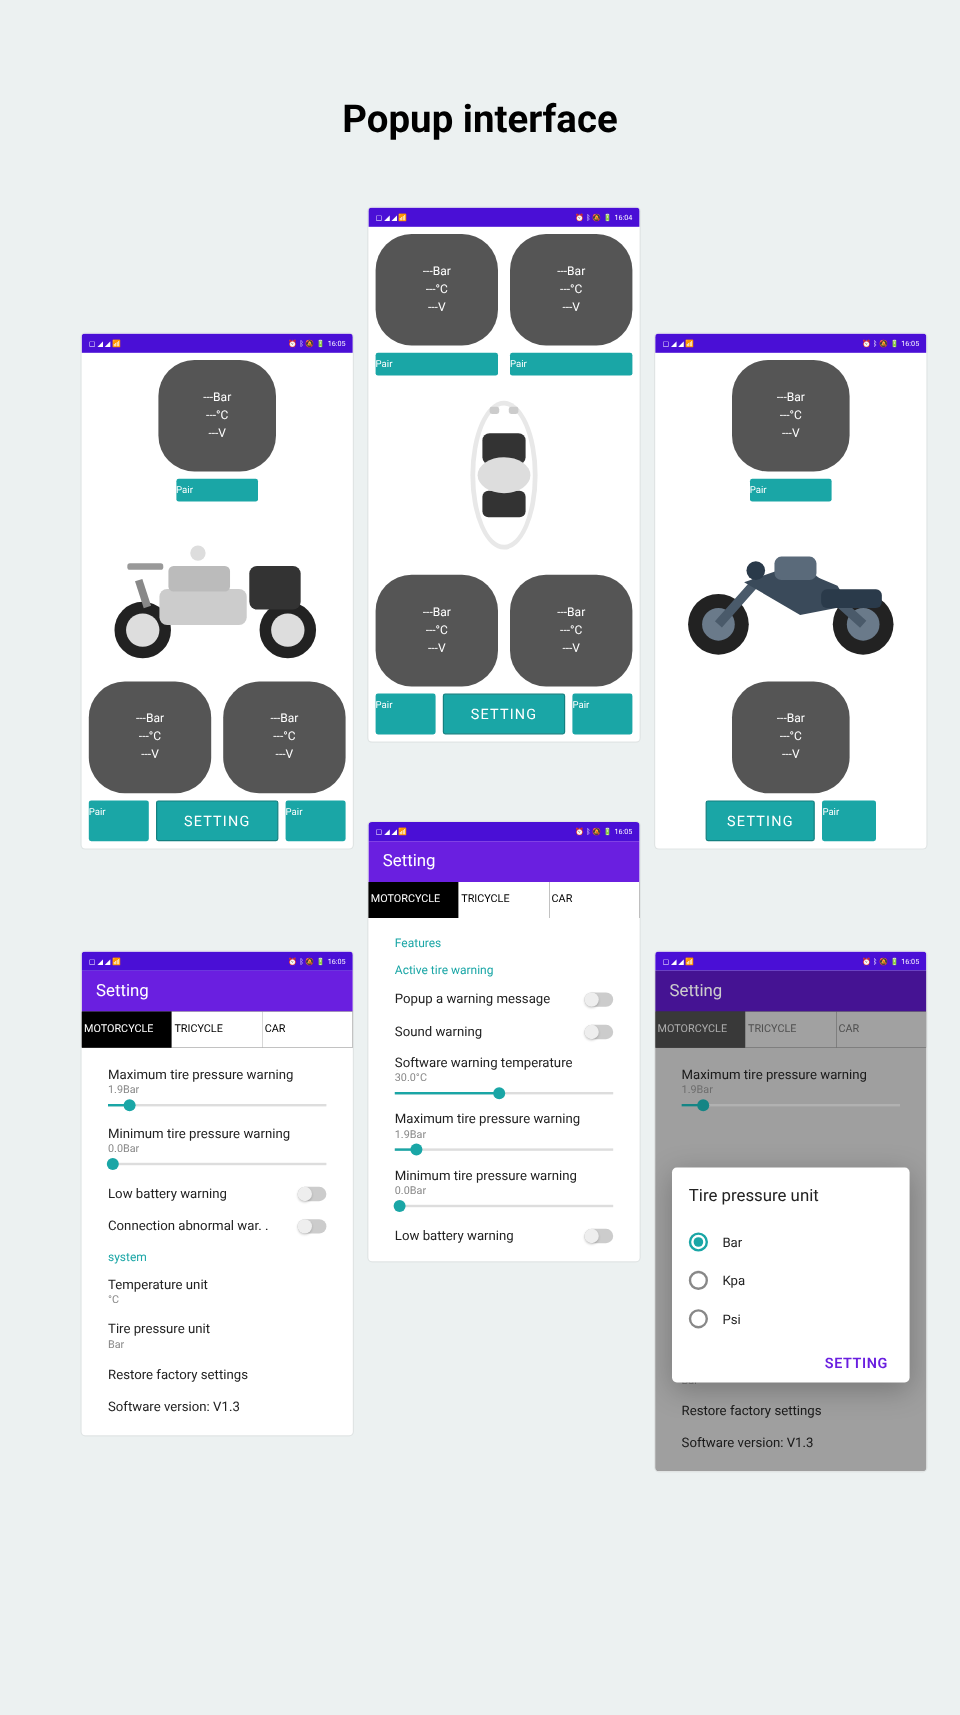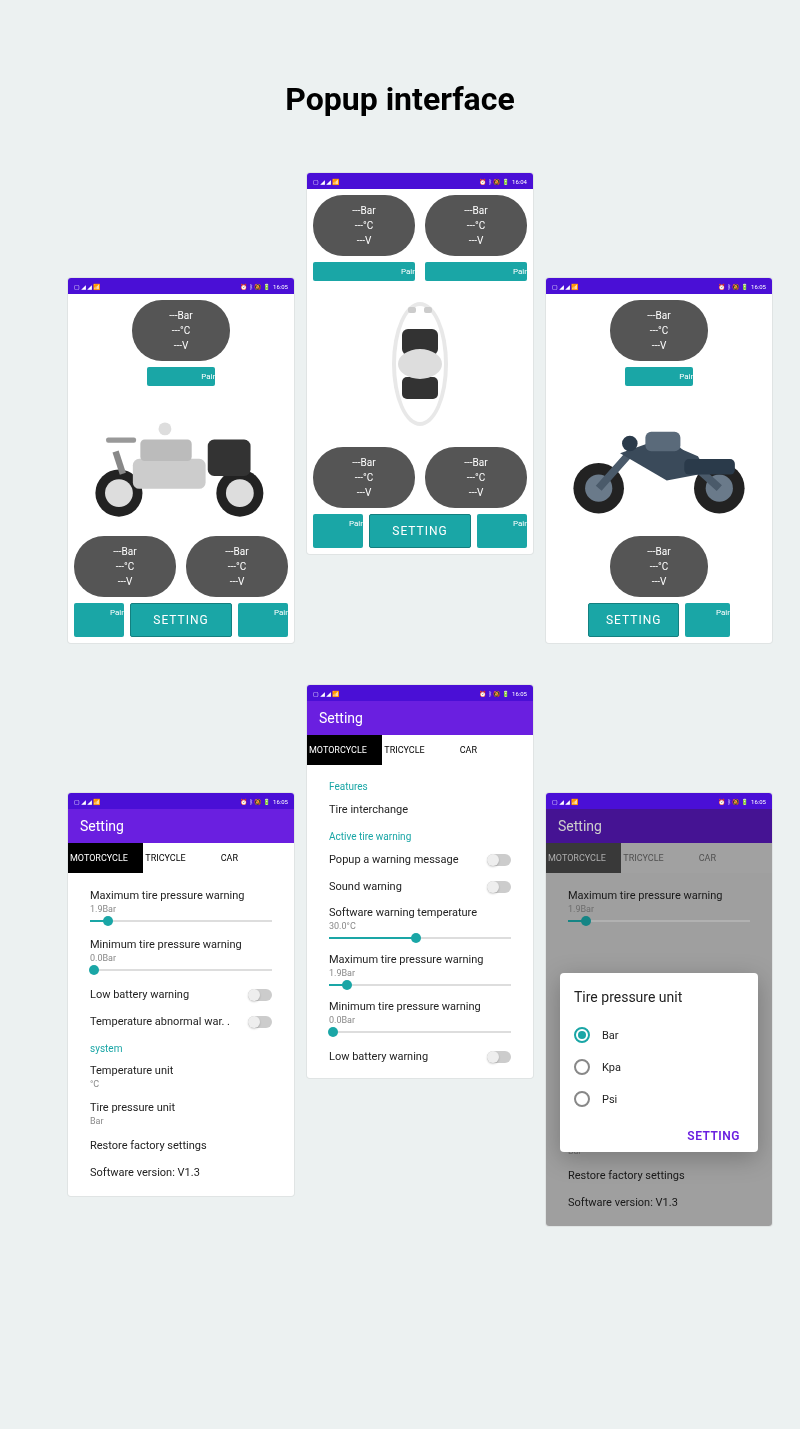--- a/index.html
+++ b/index.html
@@ -5,22 +5,22 @@
 *{box-sizing:border-box;margin:0;padding:0;font-family:-apple-system,Roboto,sans-serif}
 body{background:#ecf1f1;width:800px;padding:30px 30px 60px}
 .title{text-align:center;font-size:32px;font-weight:700;color:#000;margin:50px 0 55px}
 .gallery{position:relative;height:1200px}
 .phone{position:absolute;background:#fff;border-radius:3px;overflow:hidden;box-shadow:0 0 0 1px rgba(0,0,0,.05)}
 .statusbar{height:16px;background:#4a0fd6;color:#fff;font-size:6px;display:flex;justify-content:space-between;align-items:center;padding:0 6px}
 .sb-left{display:flex;gap:2px;align-items:center}
 .sb-right{display:flex;gap:2px;align-items:center}
 .appbar{background:#6a1fe0;color:#fff;height:34px;display:flex;align-items:center;padding:0 12px;font-size:14px}
 .tire-tile{background:#555;border-radius:26px;color:#fff;display:flex;flex-direction:column;align-items:center;justify-content:center;font-size:10px;line-height:1.5;padding:14px 6px}
-.tire-tile.big{border-radius:30px;padding:8px 8px}
-.pair-btn{background:#1aa6a6;color:#fff;text-align:right;font-size:9px;padding:6px 0;border-radius:2px}
+.tire-tile.big{border-radius:30px;padding:24px 8px}
+.pair-btn{background:#1aa6a6;color:#fff;text-align:left;font-size:9px;padding:6px 0;border-radius:2px}
 .pair-btn.sm{font-size:8px;padding:5px 0}
 .setting-btn{background:#1aa6a6;border:1px solid #138080;color:#fff;text-align:center;font-size:12px;padding:9px 0;letter-spacing:1px;border-radius:2px}
 .tabs{display:flex;background:#000;color:#fff}
 .tab{flex:1;text-align:left;font-size:9px;padding:10px 2px;background:#fff;color:#000}
 .tab.active{background:#000;color:#fff}
 .section-h{color:#1aa6a6;font-size:10px;padding:8px 0 4px}
 .row{display:flex;justify-content:space-between;align-items:center;padding:7px 0}
 .row-text{font-size:11px;color:#222}
 .row-sub{font-size:9px;color:#888;margin-top:2px}
 .toggle{width:24px;height:12px;background:#ccc;border-radius:6px;position:relative}
@@ -211,23 +211,20 @@
         </span>
   </div>
   <div class="appbar">Setting</div>
   <div class="tabs">
     <div class="tab active">MOTORCYCLE</div>
     <div class="tab">TRICYCLE</div>
     <div class="tab">CAR</div>
   </div>
   <div style="padding:8px 22px">
     <div class="section-h">Features</div>
-    <div class="row">
-          <div class="row-text">Tire interchange</div>
-        </div>
     <div class="section-h">Active tire warning</div>
     <div class="row">
       <div class="row-text">Popup a warning message</div>
       <div class="toggle"></div>
     </div>
     <div class="row">
       <div class="row-text">Sound warning</div>
       <div class="toggle"></div>
     </div>
     <div style="padding-top:6px">
@@ -290,21 +287,21 @@
       <div class="slider">
             <div class="fill" style="width:2%"></div>
             <div class="thumb" style="left:2%"></div>
           </div>
     </div>
     <div class="row">
       <div class="row-text">Low battery warning</div>
       <div class="toggle"></div>
     </div>
     <div class="row">
-      <div class="row-text">Temperature abnormal war. .</div>
+      <div class="row-text">Connection abnormal war. .</div>
       <div class="toggle"></div>
     </div>
     <div class="section-h">system</div>
     <div style="padding:6px 0">
       <div class="row-text">Temperature unit</div>
       <div class="row-sub">°C</div>
     </div>
     <div style="padding:6px 0">
       <div class="row-text">Tire pressure unit</div>
       <div class="row-sub">Bar</div>

